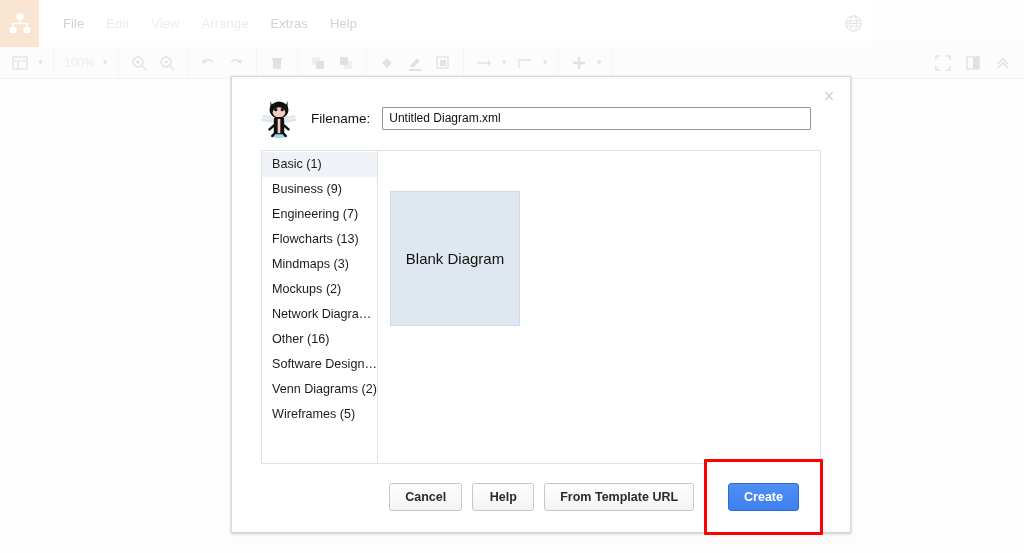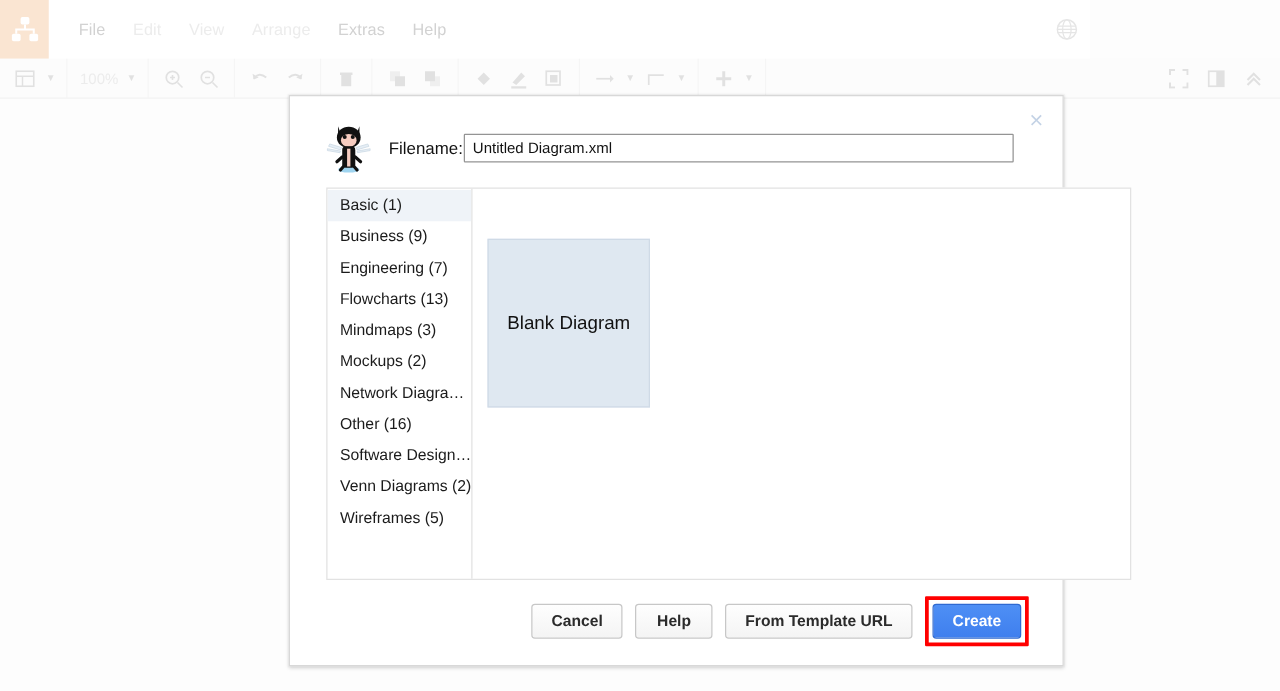--- a/index.html
+++ b/index.html
@@ -67,29 +67,29 @@
     position: absolute; right: 13px; top: 11px; width: 16px; height: 16px;
     display: flex; align-items: center; justify-content: center;
     color: #c3d2e5; font-size: 15px; line-height: 1; cursor: pointer;
     font-family: "DejaVu Sans", sans-serif;
   }
 
   .filename-row {
     display: flex; align-items: center; padding: 21px 39px 0 28px; height: 61px;
   }
   .octocat { width: 38px; height: 42px; flex: none; margin-right: 13px; }
-  .fn-label { font-size: 13.5px; color: #111; margin-right: 1px; white-space: nowrap; }
+  .fn-label { font-size: 13.5px; color: #111; margin-right: 12px; white-space: nowrap; }
   .fn-input {
     flex: 1; height: 23px; border: 1px solid #949494; background: #fff;
     font-size: 12px; font-family: "Liberation Sans", sans-serif;
     padding: 0 6px; color: #111; outline: none; border-radius: 1px;
   }
 
   .picker {
-    position: absolute; left: 29px; top: 73px; width: 644px; height: 314px;
+    position: absolute; left: 29px; top: 73px; width: 560px; height: 314px;
     border: 1px solid #e2e2e2; display: flex; background: #fff;
   }
   .cat-list {
     width: 116px; flex: none; border-right: 1px solid #e2e2e2;
     padding-top: 1px; overflow: hidden;
   }
   .cat-item {
     font-size: 12.6px; color: #1b1b1b; padding: 5px 0 5px 10px;
     white-space: nowrap; overflow: hidden; text-overflow: ellipsis; cursor: pointer;
     line-height: 15px;
@@ -114,21 +114,21 @@
     background: linear-gradient(#fefefe,#f4f4f4);
     font-size: 12.5px; font-weight: bold; color: #2b2b2b;
     font-family: "Liberation Sans", sans-serif; cursor: pointer;
     display: flex; align-items: center; justify-content: center;
   }
   .btn-primary {
     background: linear-gradient(#4e8ff5,#3f7fee); border: 1px solid #2f6ad1;
     color: #ffffff; min-width: 70px;
   }
   .highlight-ring {
-    border: 3px solid #ff0000; padding: 3px; background: #ffffff;
+    border: 3px solid #ff0000; padding: 21px; background: #ffffff;
     display: inline-flex; border-radius: 1px;
   }
 </style>
 </head>
 <body>
 
 <div id="app">
 
   <div class="chrome">
 

